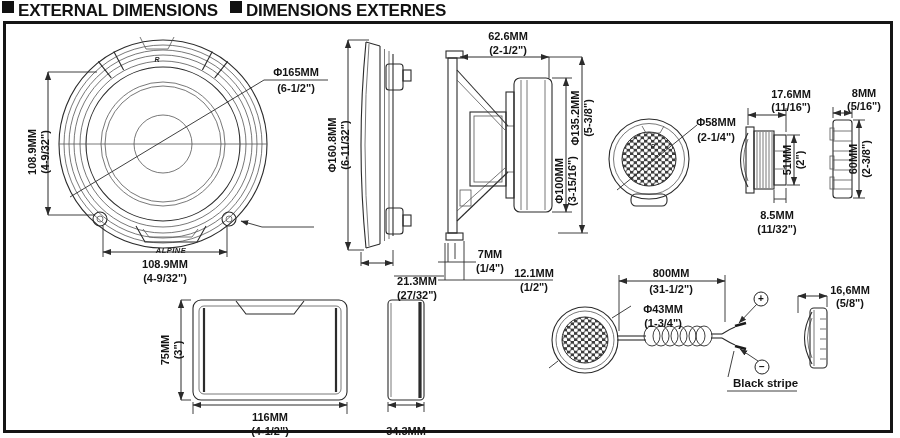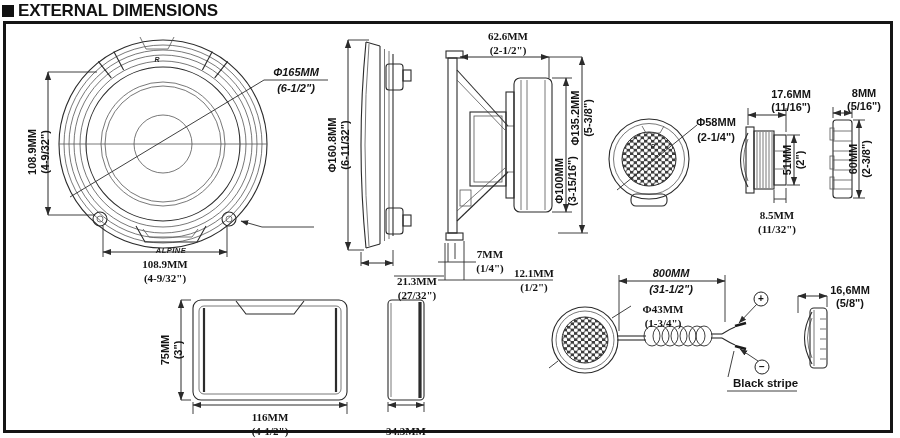--- a/index.html
+++ b/index.html
@@ -1,20 +1,20 @@
 <!DOCTYPE html>
 <html><head>
 <meta charset="utf-8">
 <style>
   html,body{margin:0;padding:0;background:#fff;}
   .stage{position:relative;width:900px;height:438px;background:#fff;overflow:hidden;
          font-family:"Liberation Sans",sans-serif;}
   
   .titlebar{position:absolute;left:2px;top:1px;display:flex;gap:12px;align-items:center;}
-  .tgroup{display:flex;align-items:center;gap:4px;}
+  .tgroup{display:flex;gap:4px;}
   .tsq{width:12px;height:12px;background:#111;display:inline-block;flex:0 0 auto;
        font-size:0;line-height:0;color:transparent;overflow:hidden;}
   .ttext{font-size:17px;font-weight:bold;color:#111;letter-spacing:-.2px;white-space:nowrap;}
   
   .frame{position:absolute;left:3px;top:21px;width:890px;height:412px;border:3px solid #151515;
          box-sizing:border-box;background:#fff;}
   
   svg.draw{position:absolute;left:0;top:0;}
   .ol{fill:none;stroke:#2b2b2b;stroke-width:1.1;}
   .tl{fill:none;stroke:#555;stroke-width:.8;}
@@ -22,38 +22,42 @@
   .xl{fill:none;stroke:#2b2b2b;stroke-width:.9;}
   .dl{fill:none;stroke:#2b2b2b;stroke-width:1;marker-start:url(#arr);marker-end:url(#arr);}
   .ae{marker-end:url(#arr);}
   .bd{fill:none;stroke:#2b2b2b;stroke-width:2.2;}
   .bd2{fill:none;stroke:#2b2b2b;stroke-width:3.2;}
   .tip{fill:none;stroke:#1a1a1a;stroke-width:2.6;}
   
   .dim{position:absolute;transform:translateX(-50%);text-align:center;
        font-size:11px;font-weight:bold;line-height:13px;color:#141414;white-space:nowrap;}
   .dim .l{display:block;}
-  .lh14{line-height:14px;font-family:Liberation Serif, serif;}.lh15{line-height:15px;}.lh16{line-height:16px;font-style:italic;}
+  .lh14{line-height:14px;}.lh15{line-height:15px;}.lh16{line-height:16px;}
   .rot{transform:translate(-50%,-50%) rotate(-90deg);}
   .plain{transform:none;text-align:center;font-size:11.5px;}
   .badge{position:absolute;transform:translate(-50%,-50%);font-style:italic;font-weight:bold;
          color:#222;white-space:nowrap;margin-top:16px;}
   .pm{position:absolute;width:13px;height:13px;border:1.3px solid #222;border-radius:50%;
       transform:translate(-50%,-50%);font-size:10px;font-weight:bold;line-height:12px;
       text-align:center;color:#111;background:#fff;}
 </style>
 </head>
 <body>
 
 <div class="stage">
 
   <div class="titlebar">
     <div class="tgroup">
       <span class="tsq"></span>
       <span class="ttext">EXTERNAL DIMENSIONS</span>
+    </div>
+    <div class="tgroup">
+      <span class="tsq"></span>
+      <span class="ttext">DIMENSIONS EXTERNES</span>
     </div>
   </div>
 
   <div class="frame"></div>
 
   <svg class="draw" width="900" height="438" viewBox="0 0 900 438">
     <defs>
       <marker id="arr" viewBox="0 0 10 10" refX="9" refY="5" markerWidth="9" markerHeight="9" orient="auto-start-reverse">
           <path d="M0,1.5 L9.5,5 L0,8.5 Z" fill="#2b2b2b"></path>
         </marker>

